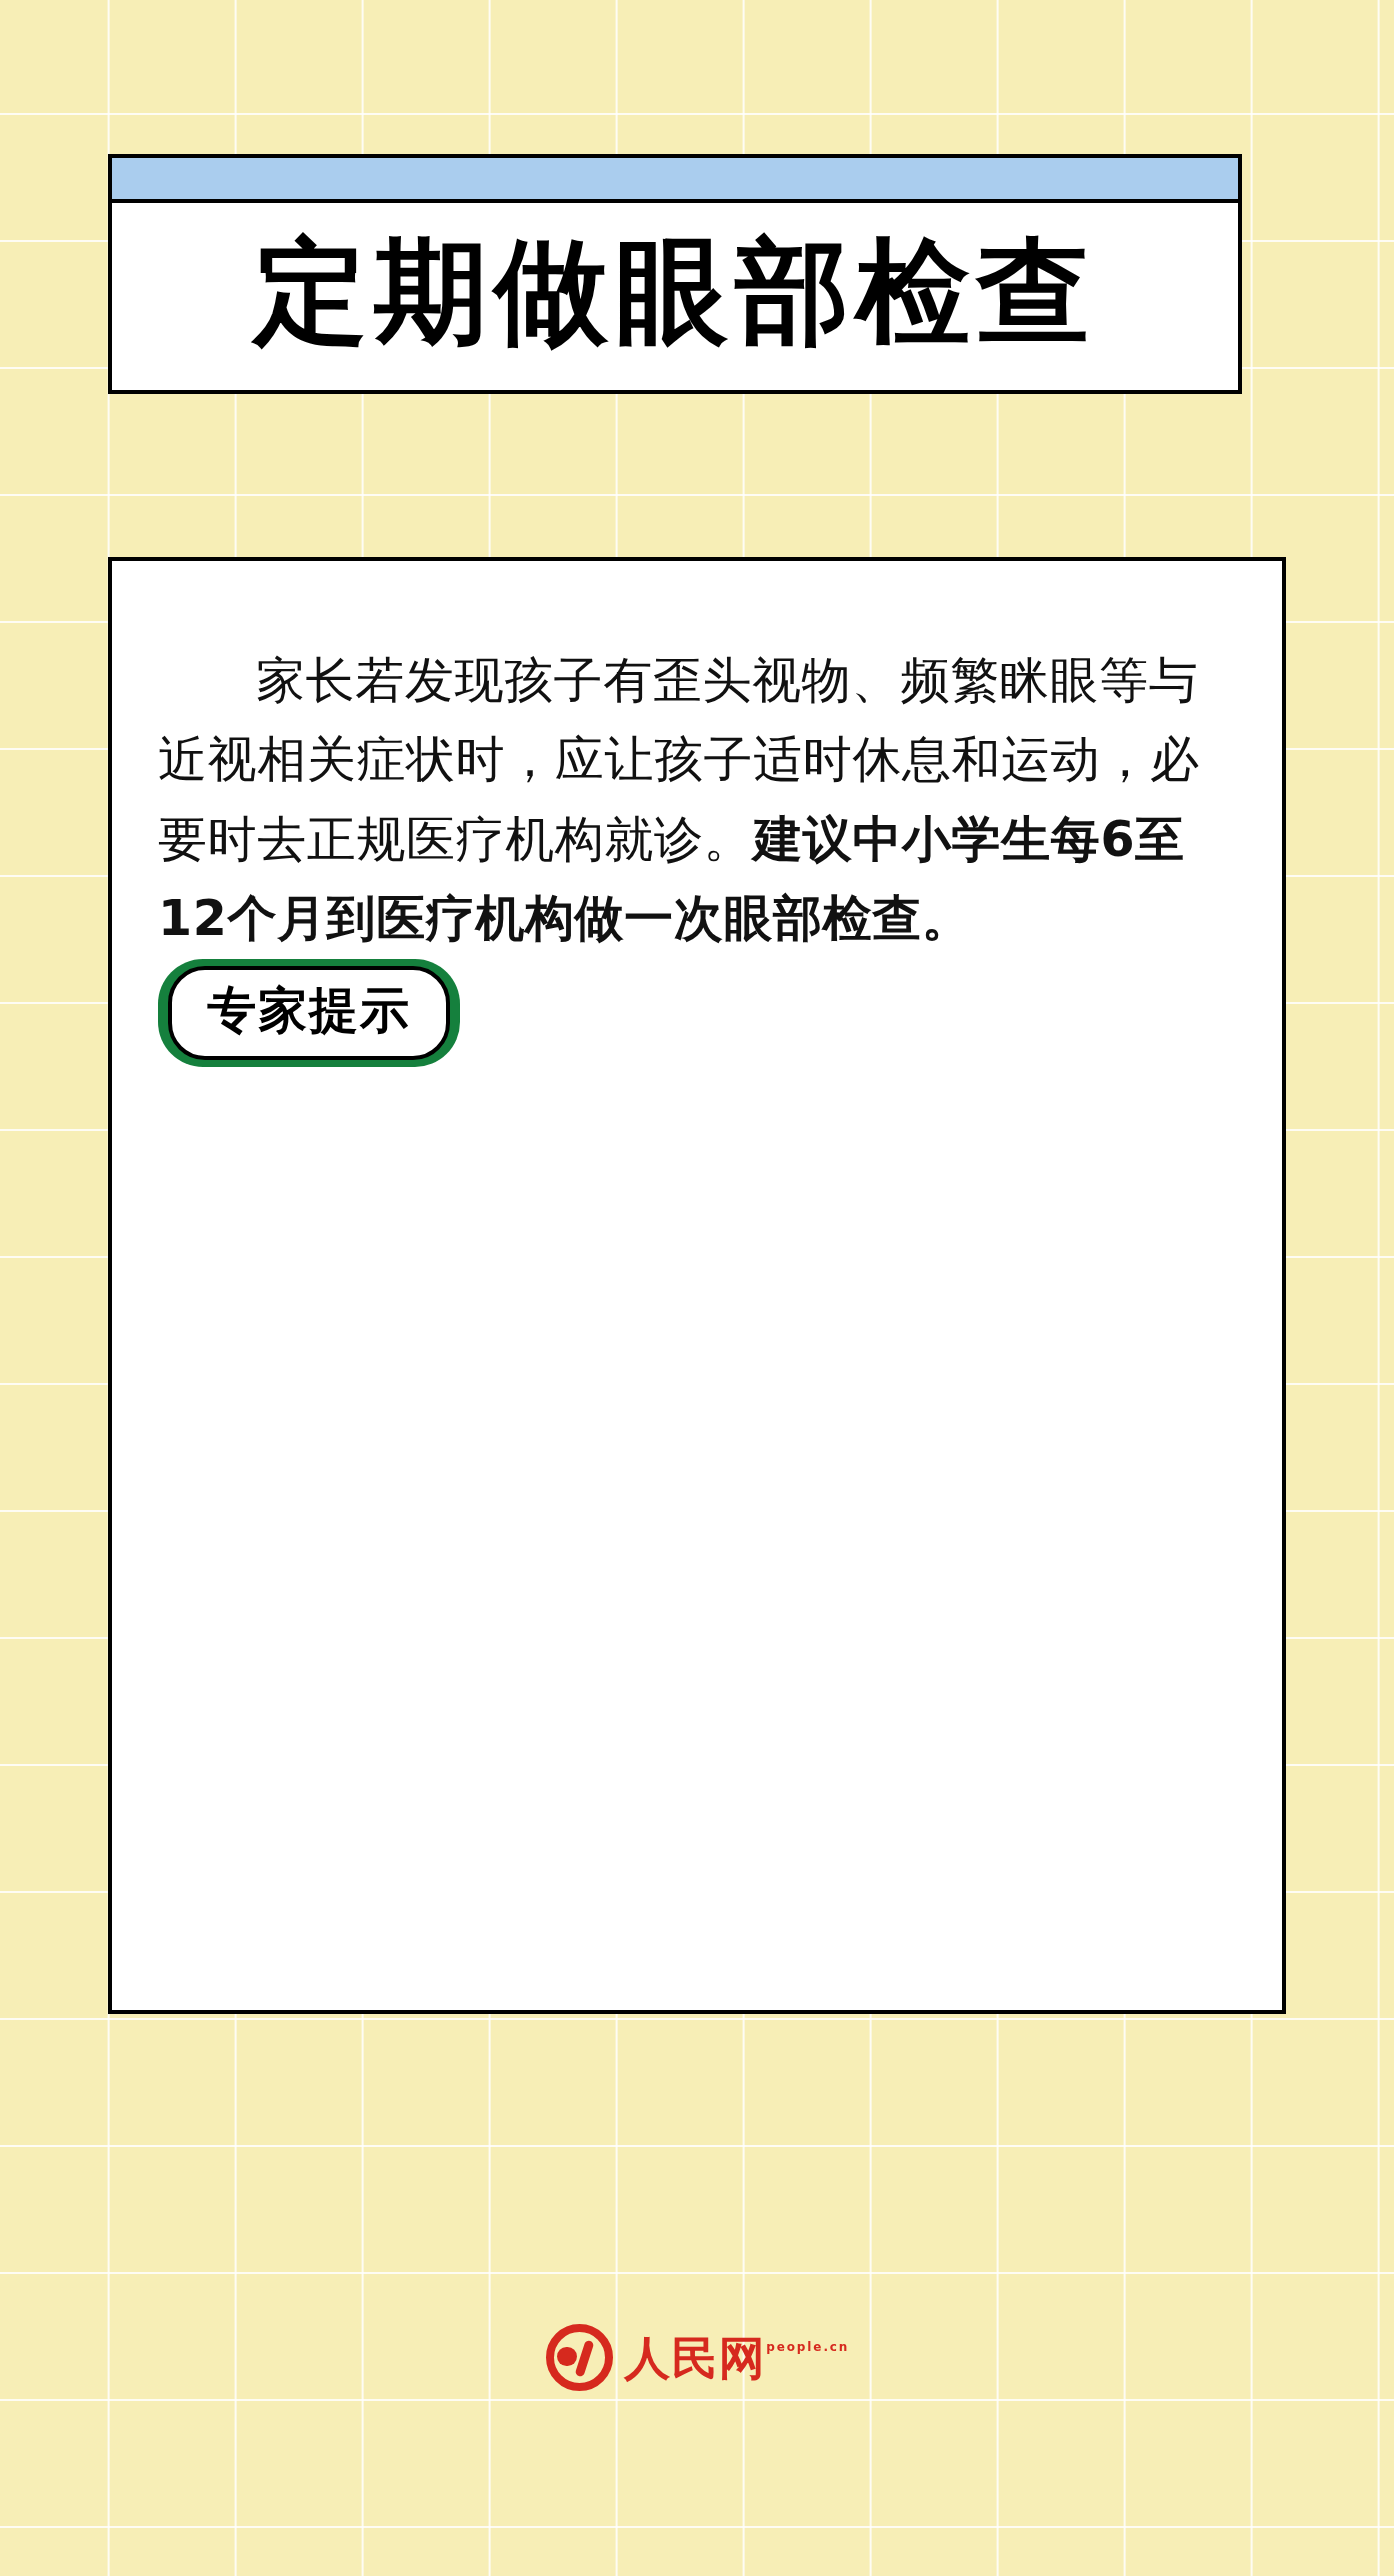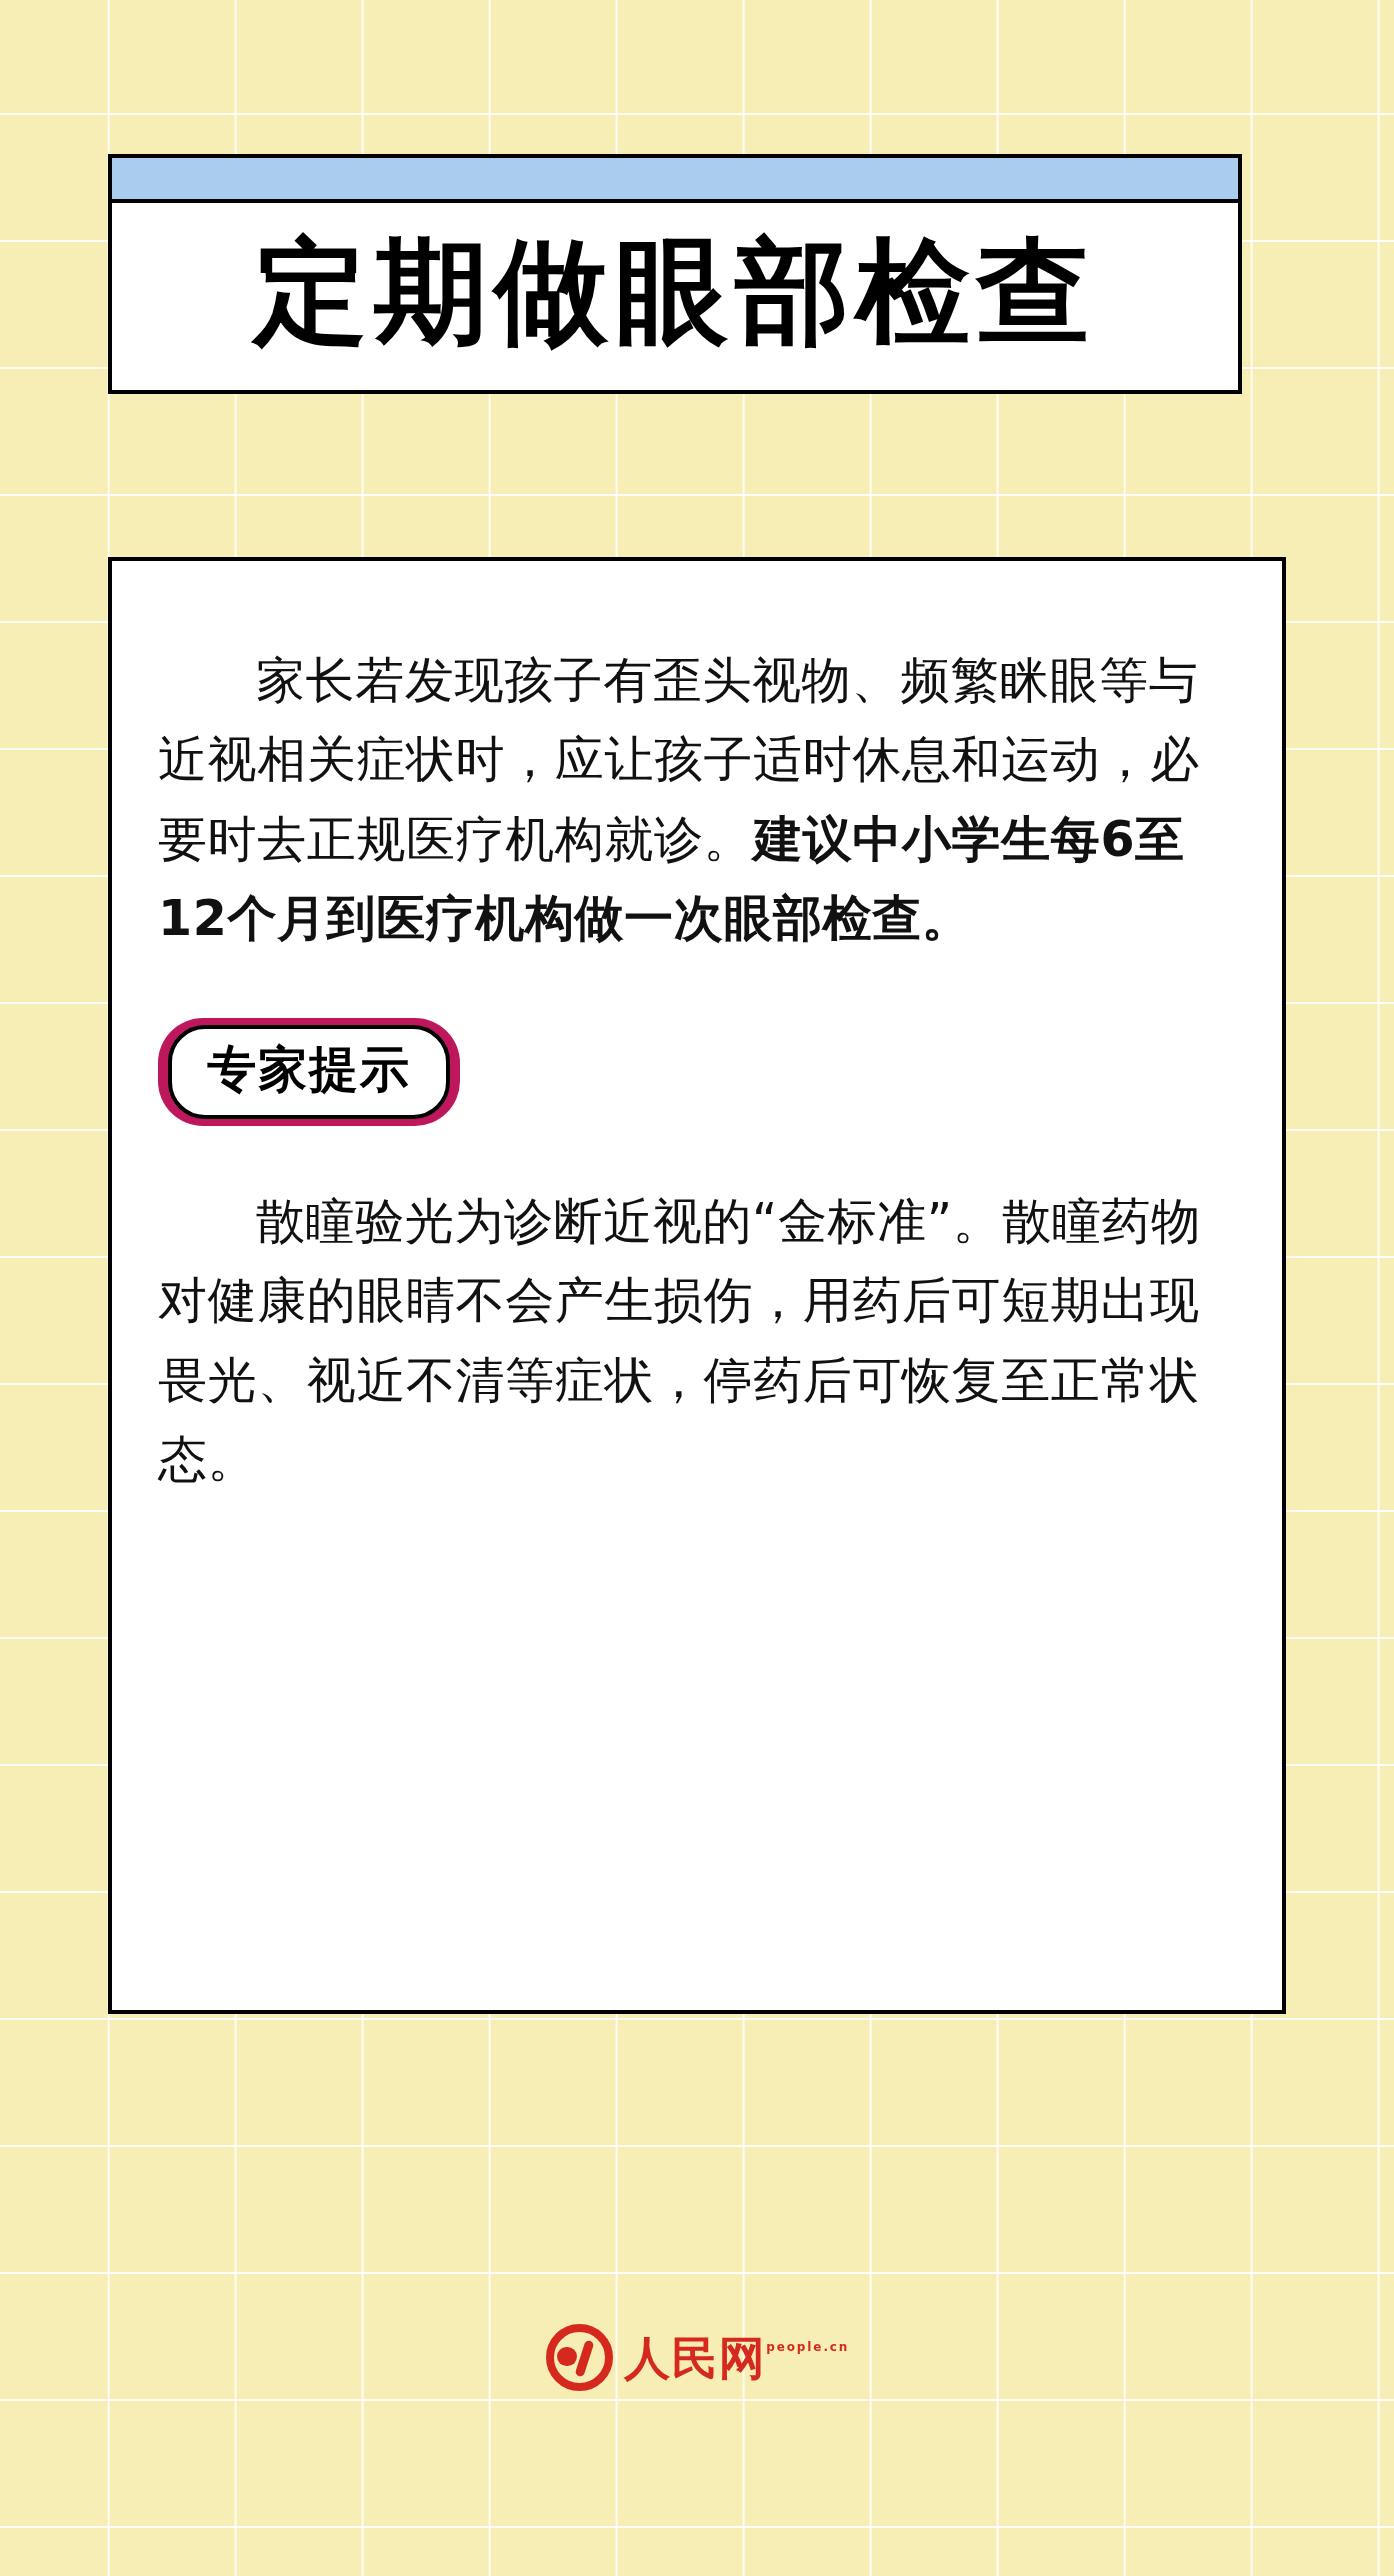--- a/index.html
+++ b/index.html
@@ -80,23 +80,22 @@
     text-indent: 98px;
     letter-spacing: 0.6px;
   }
   .para .strong {
     font-weight: 700;
   }
 
   
   .tip-pill {
     display: inline-block;
-    margin-top: 59px;
     margin-bottom: 6.5px;
-    background: #be185d;
+    background: #15803d;
     border-radius: 45px;
     padding: 7.7px 10.3px;
   }
   .tip-pill-inner {
     background: #ffffff;
     border: 4.5px solid #000000;
     border-radius: 37px;
     padding: 10.3px 35px 14px 35px;
     font-family: "DejaVu Sans", "Liberation Sans", sans-serif;
     font-weight: 700;
@@ -195,21 +194,20 @@
   <div class="body-card">
 
     <div class="para">
       <span>家长若发现孩子有歪头视物、频繁眯眼等与近视相关症状时，应让孩子适时休息和运动，必要时去正规医疗机构就诊。</span><span class="strong">建议中小学生每6至12个月到医疗机构做一次眼部检查。</span>
     </div>
 
     <div class="tip-pill">
       <div class="tip-pill-inner">专家提示</div>
     </div>
 
-    <div class="para para-tip">散瞳验光为诊断近视的“金标准”。散瞳药物对健康的眼睛不会产生损伤，用药后可短期出现畏光、视近不清等症状，停药后可恢复至正常状态。</div>
 
   </div>
 
   <div class="footer">
     <div class="logo-wrap">
       <div class="logo-mark">
         <div class="ring"></div>
         <div class="dot"></div>
         <div class="slash"></div>
       </div>

